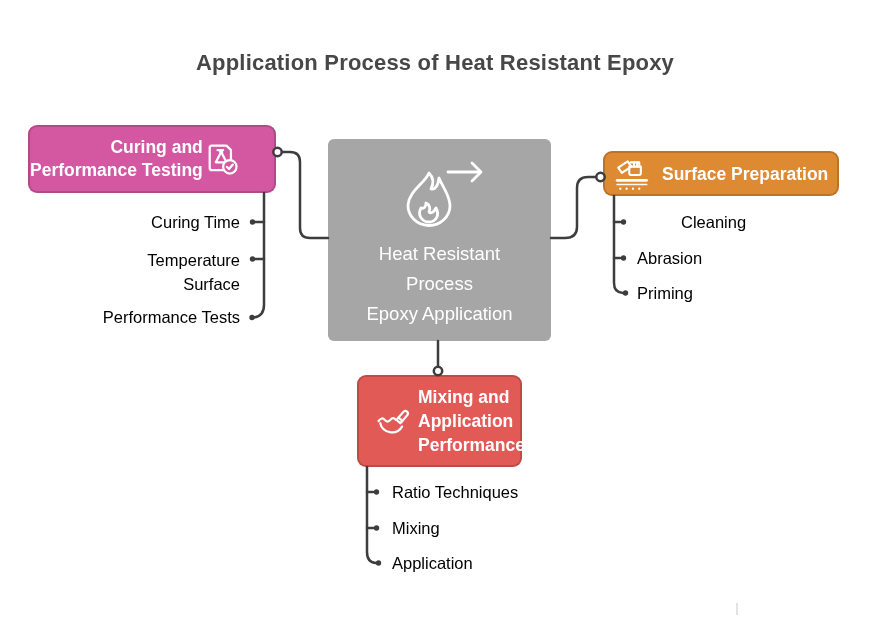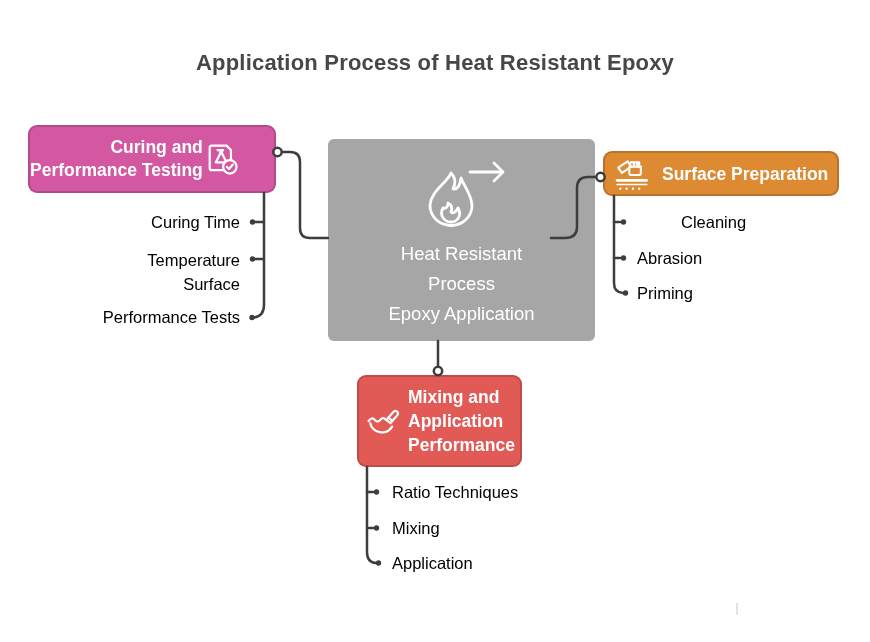--- a/index.html
+++ b/index.html
@@ -13,40 +13,40 @@
   }
   
   #overlay{position:absolute;left:0;top:0;z-index:5;pointer-events:none;}
   .connector{fill:none;stroke:#3d3d3d;stroke-width:2.5;stroke-linecap:round;}
   .donut{fill:#ffffff;stroke:#3d3d3d;stroke-width:2.5;}
   .dot{fill:#3d3d3d;stroke:none;}
   
   .node{position:absolute;box-sizing:border-box;display:flex;align-items:center;color:#fff;z-index:2;}
   .node .lines span{display:block;}
   .node-center{
-    left:328px;top:139px;width:267px;height:202px;border-radius:6px;
+    left:328px;top:139px;width:223px;height:202px;border-radius:6px;
     flex-direction:column;justify-content:flex-start;text-align:center;
   }
   .node-center .iconwrap{margin-top:16px;height:82px;display:flex;align-items:center;justify-content:center;}
   .node-center .lines{font-size:18.5px;font-weight:500;line-height:30px;margin-top:2px;}
   .node-pink{
     left:28px;top:125px;width:248px;height:68px;border-radius:9px;
     justify-content:flex-start;padding-right:9px;
     border:2px solid rgba(0,0,0,0.16);
   }
   .node-pink .lines{font-size:17.5px;font-weight:bold;line-height:23px;text-align:right;}
   .node-orange{
     left:603px;top:151px;width:236px;height:45px;border-radius:9px;
     justify-content:flex-start;padding-left:9px;gap:8px;
     border:2px solid rgba(0,0,0,0.16);
   }
   .node-orange .lines{font-size:17.5px;font-weight:bold;line-height:20px;}
   .node-red{
     left:357px;top:375px;width:165px;height:92px;border-radius:9px;
-    justify-content:flex-start;padding-left:4px;gap:7px;
+    justify-content:flex-start;padding-left:14px;gap:7px;
     border:2px solid rgba(0,0,0,0.16);
   }
   .node-red .lines{font-size:17.5px;font-weight:bold;line-height:24px;text-align:left;}
   
   .sub{position:absolute;font-size:16.5px;color:#000000;line-height:22px;z-index:2;}
   .sub.r{text-align:right;}
   #curing-time{left:100px;top:211px;width:140px;}
   #temperature-control{left:120px;top:248px;width:120px;line-height:24px;}
   #performance-tests{left:70px;top:306px;width:170px;}
   #cleaning{left:637px;top:211px;margin-left:44px;}

